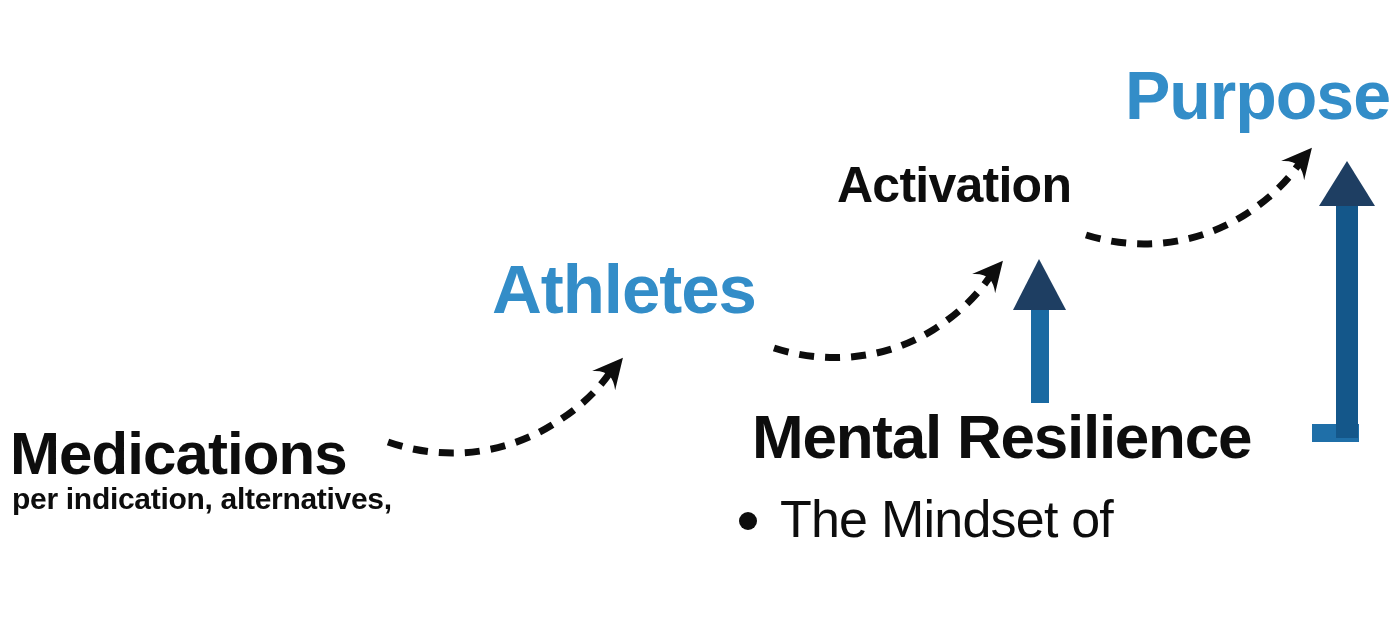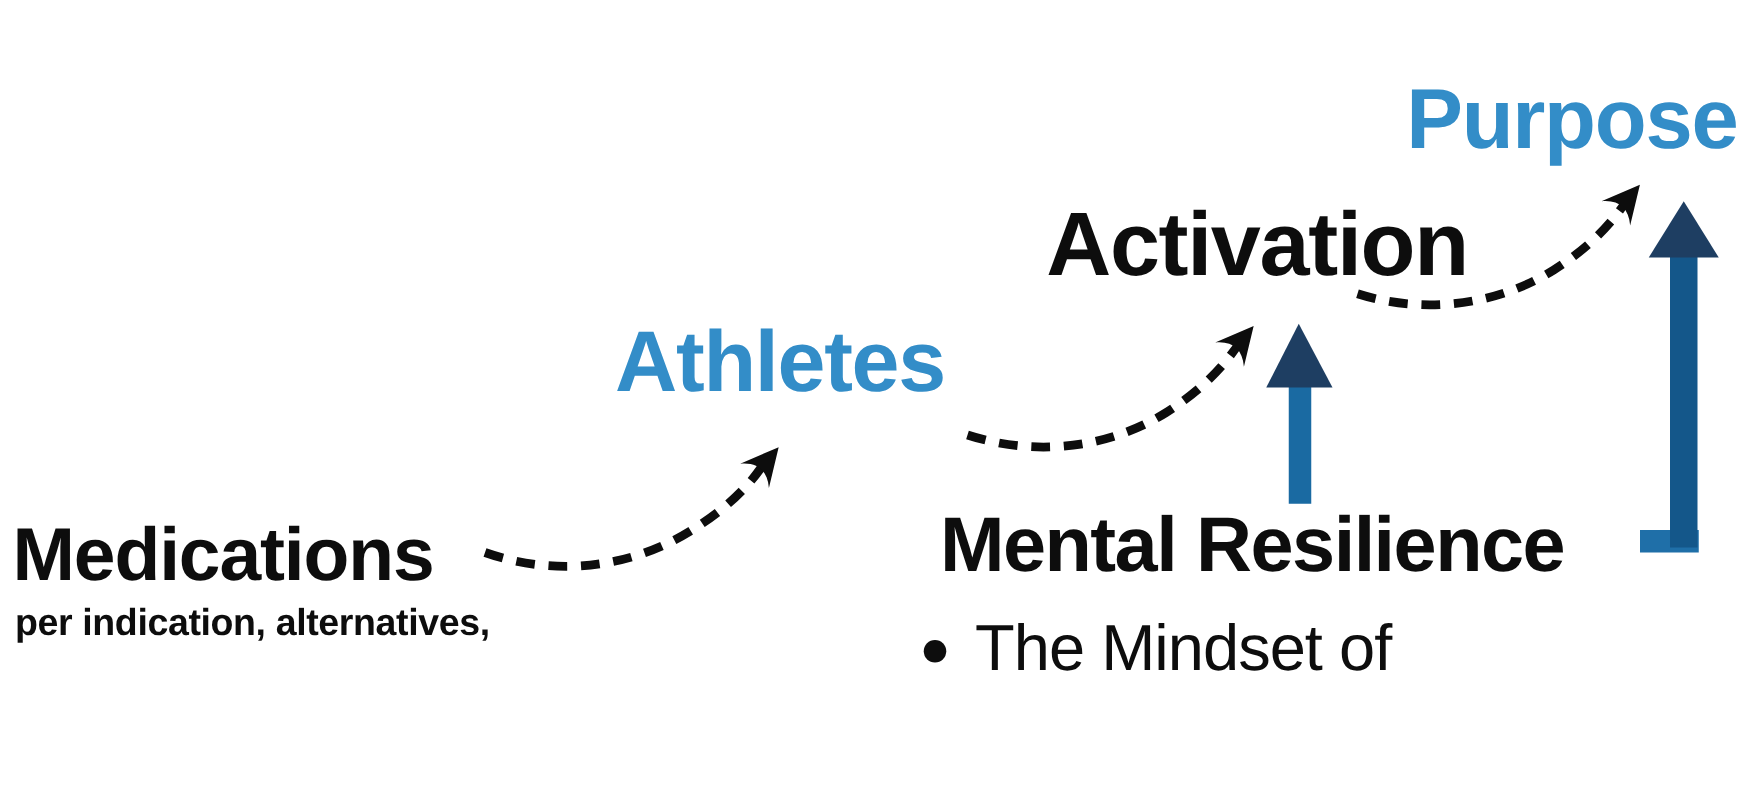--- a/index.html
+++ b/index.html
@@ -18,23 +18,23 @@
   }
   .stage{
     position:absolute;
     font-weight:700;
     color:var(--ink,#0d0d0d);
     letter-spacing:-0.015em;
     line-height:1;
     white-space:nowrap;
   }
   .stage.blue{color:var(--accent-blue,#338dc8);}
-  .stage-medications{left:10px;top:414px;font-size:60px;}
+  .stage-medications{left:10px;top:424px;font-size:60px;}
   .stage-therapy{left:492px;top:255px;font-size:69px;}
-  .stage-activation{left:837px;top:160px;font-size:72px;}
+  .stage-activation{left:837px;top:160px;font-size:50px;}
   .stage-purpose{left:1125px;top:61px;font-size:68px;}
   .stage-resilience{left:752px;top:406px;font-size:62px;letter-spacing:-0.02em;}
   .medications-note{
     position:absolute;left:12px;top:485px;
     font-size:30px;font-weight:700;line-height:28.5px;
     letter-spacing:-0.01em;color:var(--ink,#0d0d0d);
     white-space:nowrap;
   }
   .bullet-dot{
     position:absolute;left:739px;top:512px;

